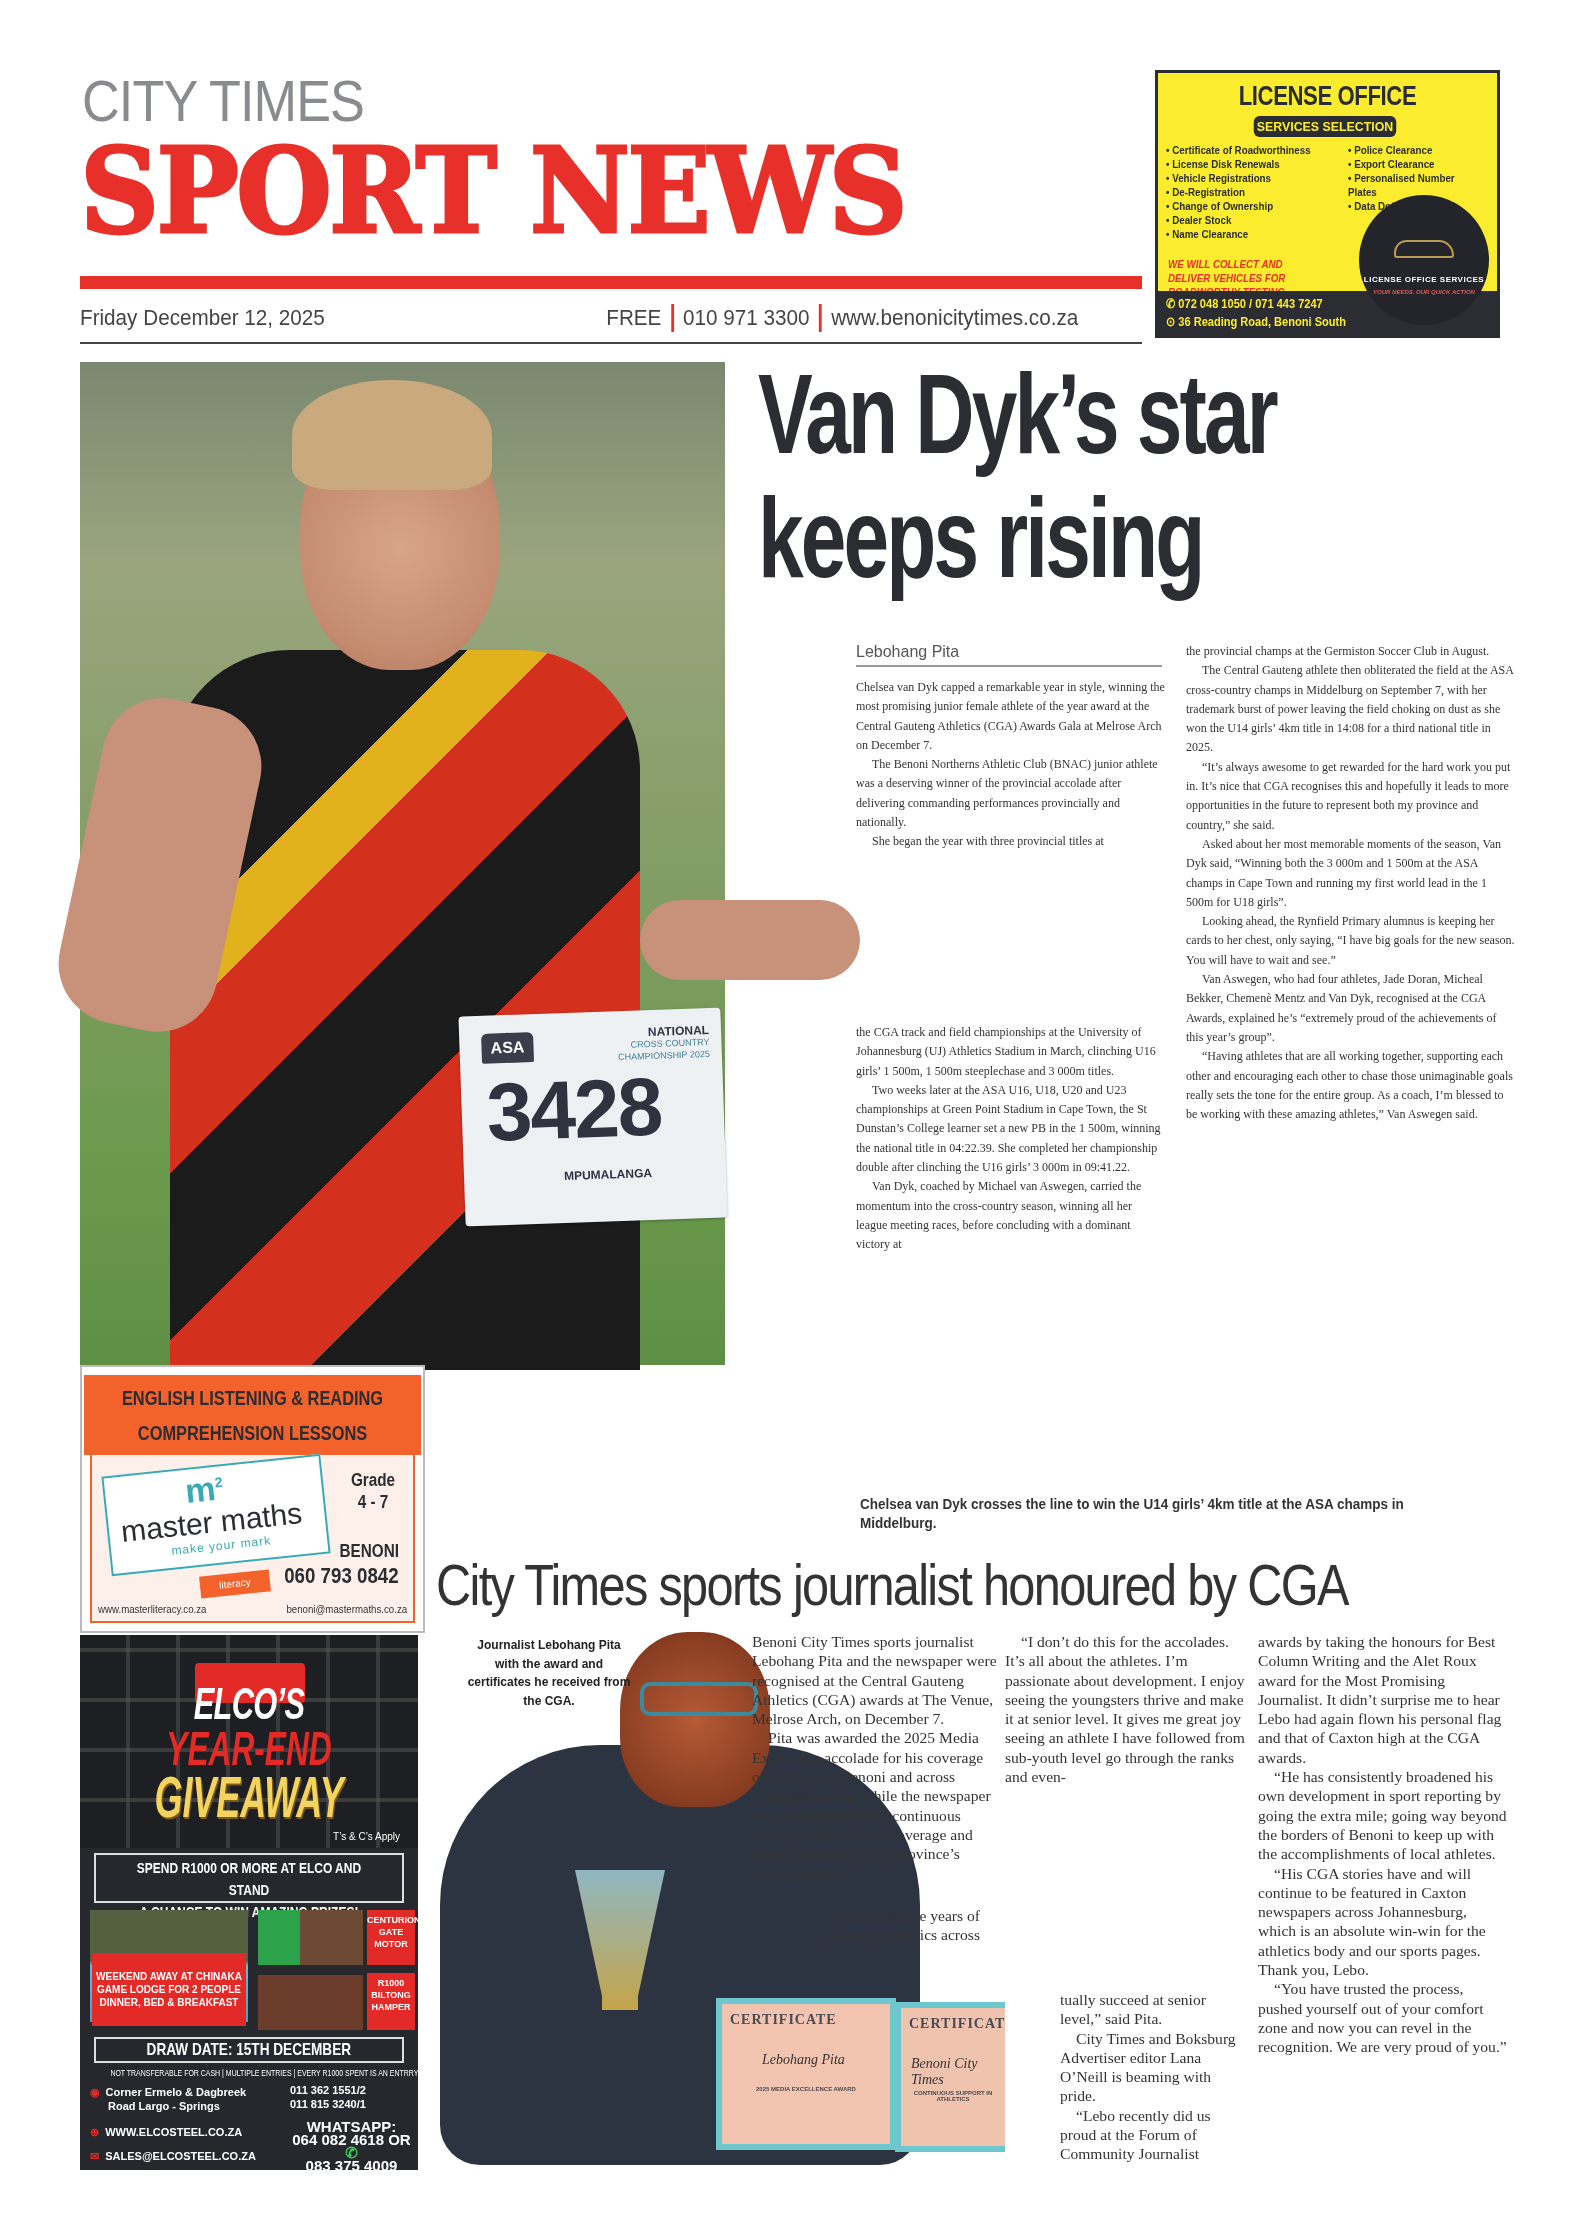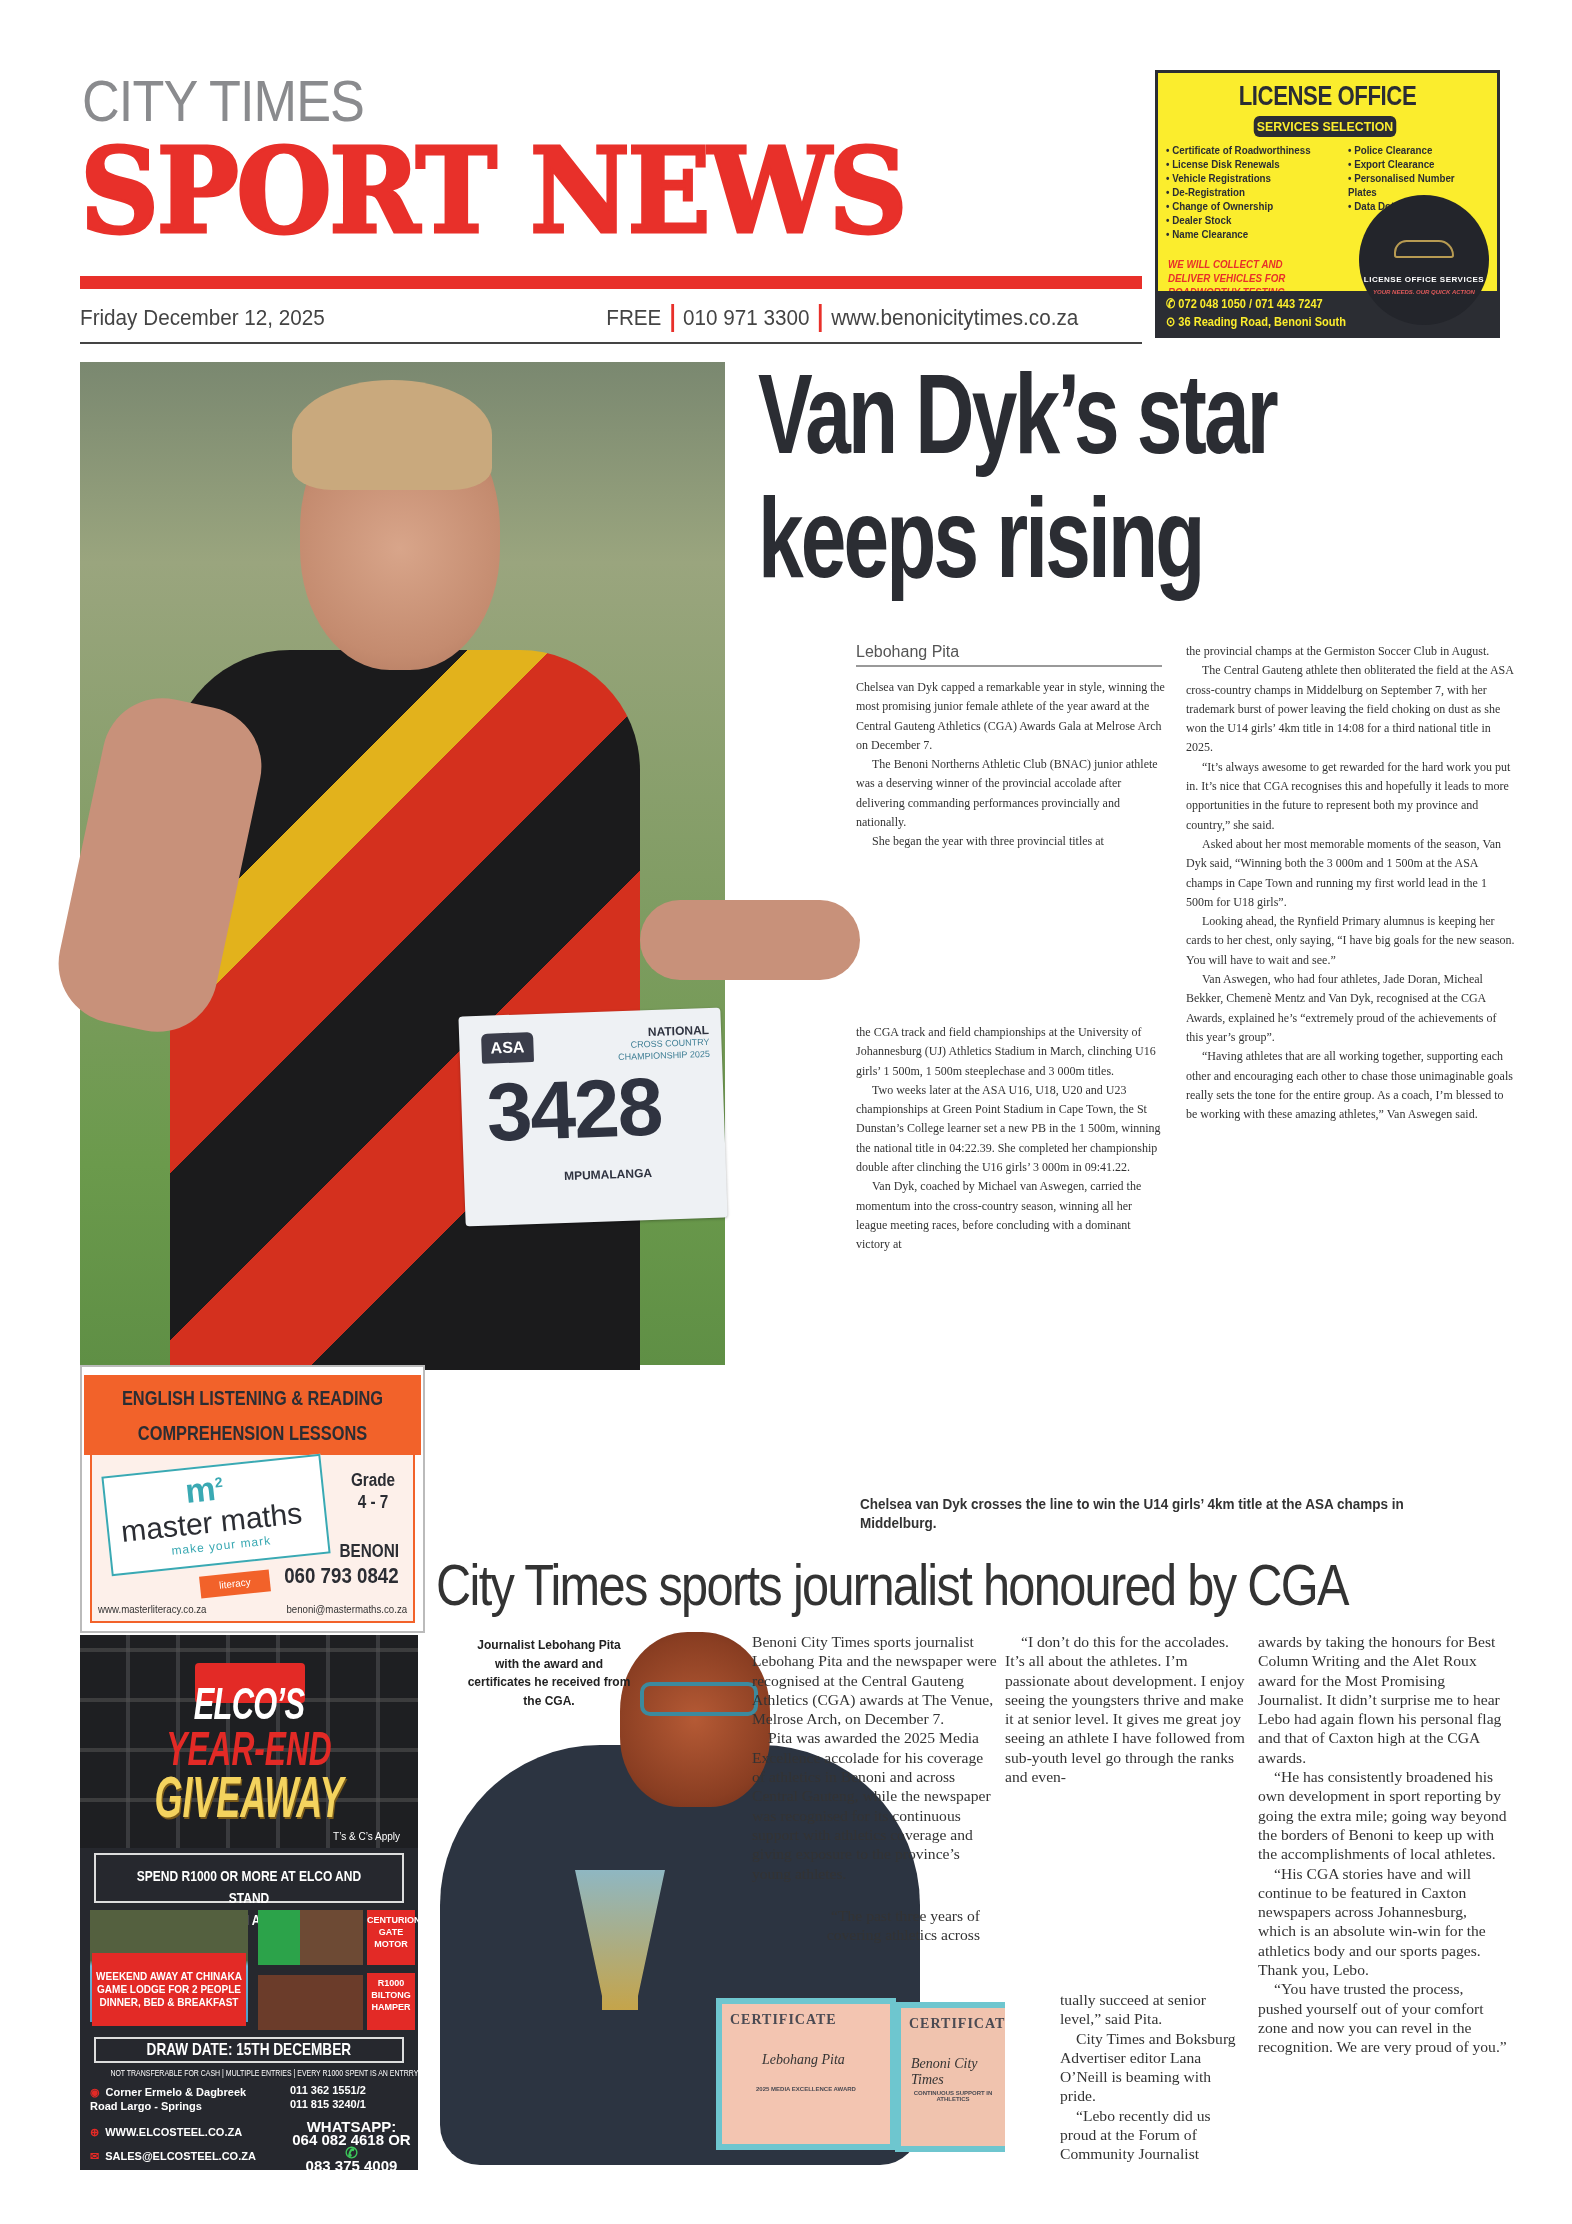--- a/index.html
+++ b/index.html
@@ -110,21 +110,21 @@
 
   
   .elco-ad { left: 80px; top: 1635px; width: 338px; height: 535px; background: #26282e; overflow: hidden; font-family: "Liberation Sans", sans-serif; color: #fff; }
   .elco-ad .hero { position: absolute; left: 0; top: 0; width: 338px; height: 213px; background: repeating-linear-gradient(90deg, #1e1f22 0 46px, #3a3b3e 46px 50px), #1e1f22; }
   .elco-ad .hero::after { content: ""; position: absolute; inset: 0; background: repeating-linear-gradient(0deg, transparent 0 46px, rgba(80,80,80,0.6) 46px 50px); }
   .elco-ad .gift { position: absolute; left: 115px; top: 28px; width: 110px; height: 40px; background: #e32a26; border-radius: 4px; z-index: 1; }
   .elco-ad .elcos { position: absolute; left: 0; right: 0; top: 44px; text-align: center; font-size: 44px; font-weight: 900; font-style: italic; color: #fff; z-index: 2; transform: scaleX(0.7); letter-spacing: -1px; }
   .elco-ad .yearend { position: absolute; left: 0; right: 0; top: 86px; text-align: center; font-size: 48px; font-weight: 900; font-style: italic; color: #e32a26; z-index: 2; transform: scaleX(0.66); }
   .elco-ad .giveaway { position: absolute; left: 0; right: 0; top: 128px; text-align: center; font-size: 58px; font-weight: 900; font-style: italic; color: #f4d35e; z-index: 2; transform: scaleX(0.62); text-shadow: 2px 2px 0 #7a5b1a; }
   .elco-ad .tcs { position: absolute; right: 18px; top: 196px; font-size: 10px; z-index: 2; }
-  .elco-ad .spend { position: absolute; left: 14px; top: 218px; width: 310px; height: 50px; border: 2px solid #ddd; text-align: center; font-weight: 900; font-size: 15px; line-height: 22px; padding-top: 10px; }
+  .elco-ad .spend { position: absolute; left: 14px; top: 218px; width: 310px; height: 50px; border: 2px solid #ddd; text-align: center; font-weight: 900; font-size: 15px; line-height: 22px; padding-top: 2px; }
   .elco-ad .spend div { transform: scaleX(0.8); }
   .elco-ad .prize1 { position: absolute; left: 10px; top: 275px; width: 158px; height: 112px; background: linear-gradient(180deg, #54603f 0%, #54603f 45%, #6fb6d8 50%, #4b9ec9 100%); }
   .elco-ad .prize1 .lbl { position: absolute; left: 2px; right: 2px; bottom: -4px; background: #e32a26; text-align: center; font-size: 10px; font-weight: 900; line-height: 13px; padding: 17px 0; transform: scaleX(1); }
   .elco-ad .prize2 { position: absolute; left: 178px; top: 275px; width: 105px; height: 55px; background: linear-gradient(90deg, #2ca34a 0 40%, #6d4a34 40%); }
   .elco-ad .prize3 { position: absolute; left: 178px; top: 340px; width: 105px; height: 55px; background: #6b3c2a; }
   .elco-ad .tag { position: absolute; width: 48px; background: #e32a26; text-align: center; font-weight: 900; font-size: 9px; line-height: 12px; padding: 4px 0; }
   .elco-ad .tag2 { left: 287px; top: 275px; height: 55px; }
   .elco-ad .tag3 { left: 287px; top: 338px; height: 57px; }
   .elco-ad .draw { position: absolute; left: 14px; top: 402px; width: 310px; height: 26px; border: 2px solid #ddd; text-align: center; font-weight: 900; font-size: 17px; line-height: 22px; }
   .elco-ad .draw span { display: inline-block; transform: scaleX(0.8); }
@@ -312,21 +312,21 @@
     <div class="lbl">WEEKEND AWAY AT CHINAKA GAME LODGE FOR 2 PEOPLE DINNER, BED &amp; BREAKFAST</div>
   </div>
   <div class="prize2"></div>
   <div class="prize3"></div>
   <div class="tag tag2">CENTURION GATE MOTOR</div>
   <div class="tag tag3">R1000 BILTONG HAMPER</div>
   <div class="draw"><span>DRAW DATE: 15TH DECEMBER</span></div>
   <div class="fine">NOT TRANSFERABLE FOR CASH | MULTIPLE ENTRIES | EVERY R1000 SPENT IS AN ENTRRY</div>
   <div class="row addr">
     <span class="ic">◉</span><span>Corner Ermelo &amp; Dagbreek</span><br>
-    <span style="">Road Largo - Springs</span>
+    <span style="margin-left:18px">Road Largo - Springs</span>
   </div>
   <div class="row phones">
     <div>011 362 1551/2</div>
     <div>011 815 3240/1</div>
   </div>
   <div class="row web"><span class="ic">⊕</span><span>WWW.ELCOSTEEL.CO.ZA</span></div>
   <div class="row mail"><span class="ic">✉</span><span>SALES@ELCOSTEEL.CO.ZA</span></div>
   <div class="row wa">
     <div>WHATSAPP:</div>
     <div><span>064 082 4618 OR</span> <span style="color:#3cc85a">✆</span></div>

